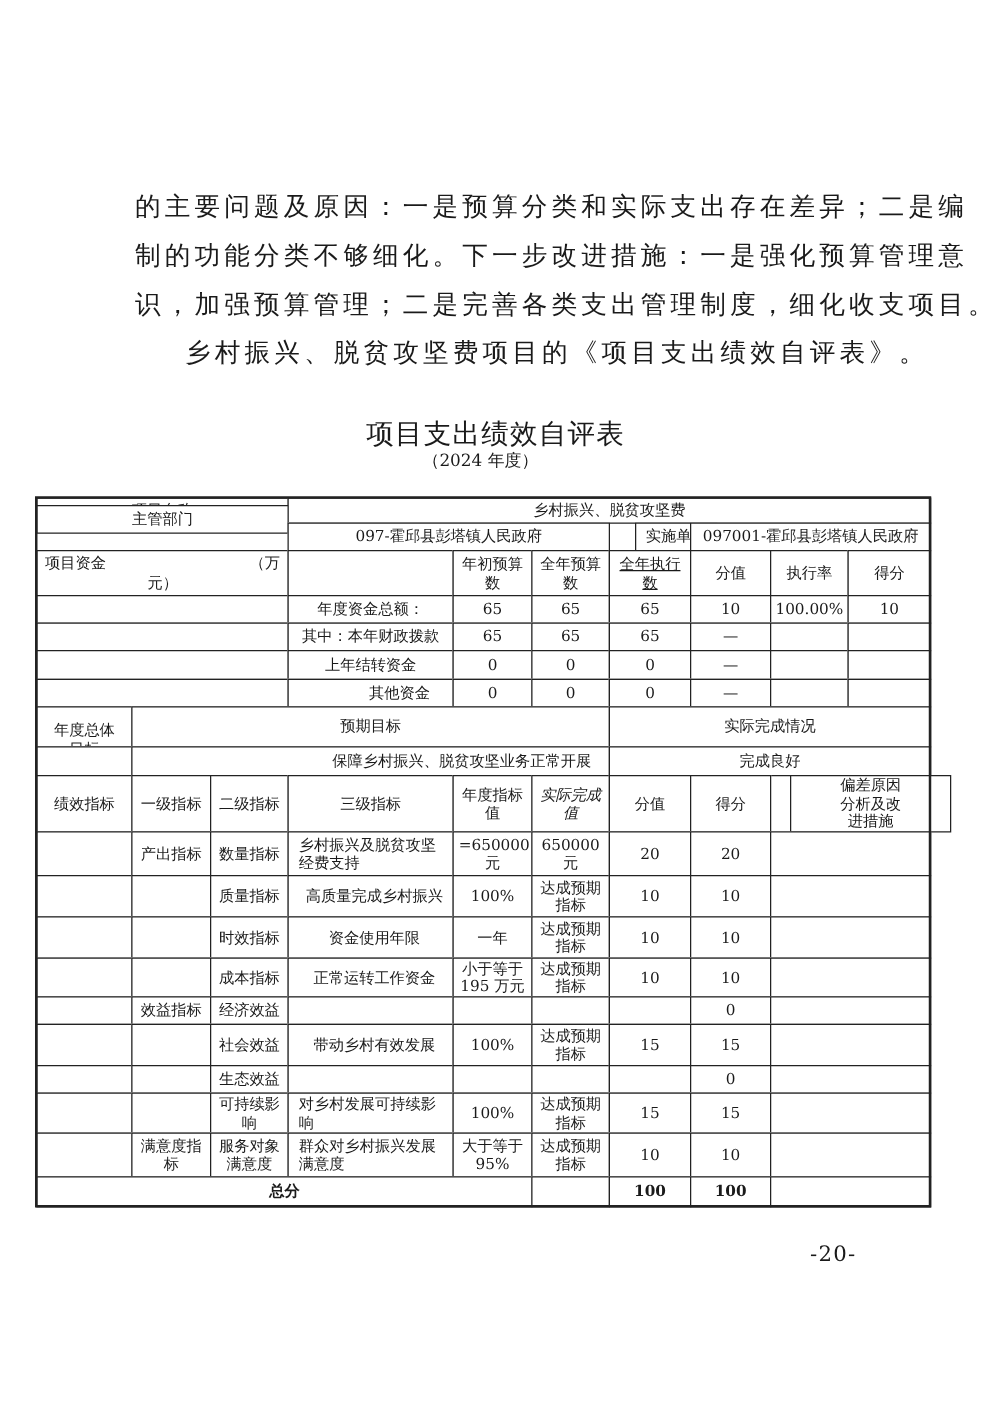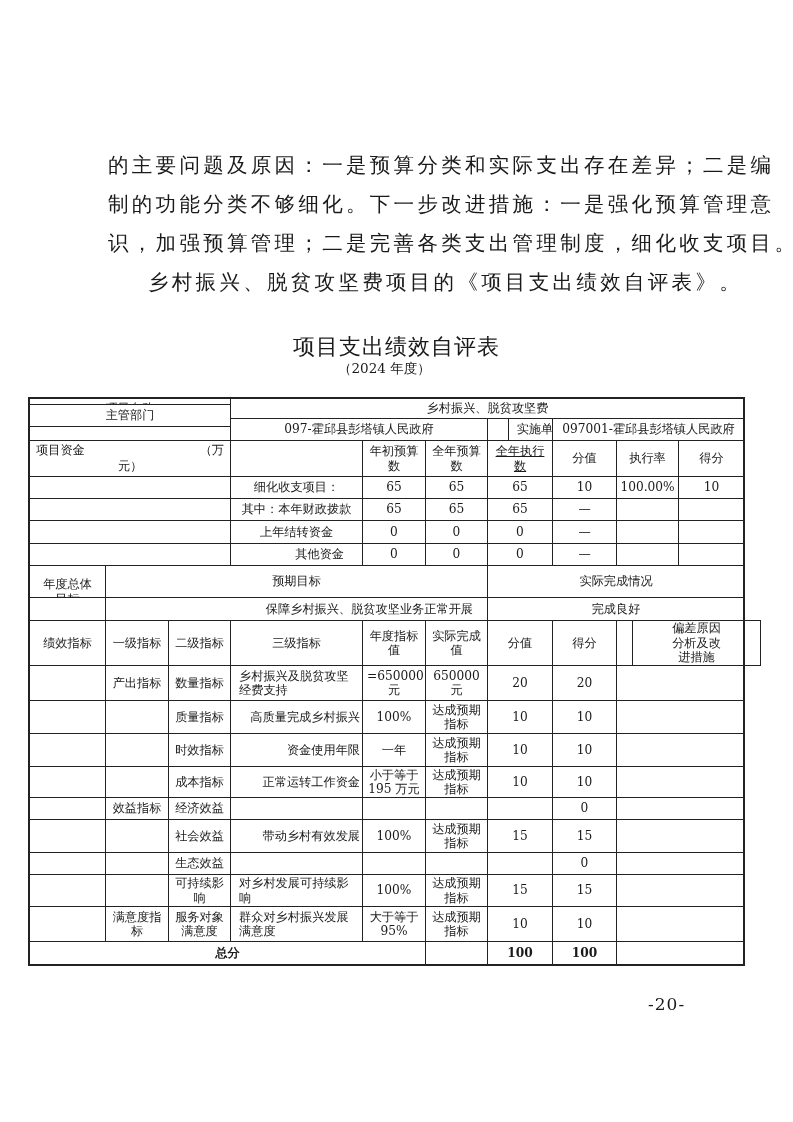--- a/index.html
+++ b/index.html
@@ -6,21 +6,21 @@
   body { width:793px; height:1122px; position:relative; overflow:hidden;
          font-family:"DejaVu Serif", "Liberation Serif", serif; color:#1a1a1a; }
   .para { position:absolute; left:108px; width:582px; font-size:20.5px; letter-spacing:3.3px; line-height:38px; white-space:nowrap; }
   .para.indent { left:148px; }
   .title { position:absolute; left:0; width:793px; text-align:center; font-size:22px; letter-spacing:1px; }
   .subtitle { position:absolute; font-size:13.5px; }
   .pageno { position:absolute; left:648px; top:994px; font-size:17px; letter-spacing:1px; }
   #tbl { position:absolute; left:0; top:0; }
   .cell { position:absolute; box-sizing:border-box; border:1px solid #222; display:flex; align-items:center; justify-content:center;
           text-align:center; font-size:12.2px; line-height:14.5px; padding:0 2px; overflow:hidden; background:#fff; }
-  .cell.left { justify-content:flex-end; text-align:left; padding-left:8px; }
+  .cell.left { justify-content:center; text-align:left; padding-left:8px; }
   .cell.bold { font-weight:bold; }
   .cell span { display:block; }
   .outer { position:absolute; left:28px; top:397px; width:717px; height:569px; box-sizing:border-box; border:2px solid #222; pointer-events:none; z-index:5; }
   .fundlabel { position:absolute; font-size:12.2px; }
 </style>
 </head>
 <body>
 
 <div class="para" style="top:146px;">的主要问题及原因：一是预算分类和实际支出存在差异；二是编</div>
 <div class="para" style="top:185px;">制的功能分类不够细化。下一步改进措施：一是强化预算管理意</div>
@@ -72,21 +72,21 @@
     <div class="cell" style="left: 616px; top: 440px; width: 63px; height: 37px;">
       <span>执行率</span>
     </div>
     <div class="cell" style="left: 678px; top: 440px; width: 67px; height: 37px;">
       <span>得分</span>
     </div>
     <div class="cell" style="left: 29px; top: 476px; width: 202px; height: 23px;">
       <span></span>
     </div>
     <div class="cell" style="left: 230px; top: 476px; width: 133px; height: 23px;">
-      <span>细化收支项目：</span>
+      <span>年度资金总额：</span>
     </div>
     <div class="cell" style="left: 362px; top: 476px; width: 64px; height: 23px;">
       <span>65</span>
     </div>
     <div class="cell" style="left: 425px; top: 476px; width: 63px; height: 23px;">
       <span>65</span>
     </div>
     <div class="cell" style="left: 487px; top: 476px; width: 66px; height: 23px;">
       <span>65</span>
     </div>
@@ -198,21 +198,21 @@
     <div class="cell" style="left: 168px; top: 620px; width: 63px; height: 46px;">
       <span>二级指标</span>
     </div>
     <div class="cell" style="left: 230px; top: 620px; width: 133px; height: 46px;">
       <span>三级指标</span>
     </div>
     <div class="cell" style="left: 362px; top: 620px; width: 64px; height: 46px;">
       <span style="max-width: 52px;">年度指标值</span>
     </div>
     <div class="cell" style="left: 425px; top: 620px; width: 63px; height: 46px;">
-      <span style="max-width: 52px;">实际完成值</span>
+      <span style="max-width: 52px; font-style: italic;">实际完成值</span>
     </div>
     <div class="cell" style="left: 487px; top: 620px; width: 66px; height: 46px;">
       <span>分值</span>
     </div>
     <div class="cell" style="left: 552px; top: 620px; width: 65px; height: 46px;">
       <span>得分</span>
     </div>
     <div class="cell" style="left: 632px; top: 620px; width: 129px; height: 46px;">
       <span style="max-width: 52px;">偏差原因分析及改进措施</span>
     </div>

